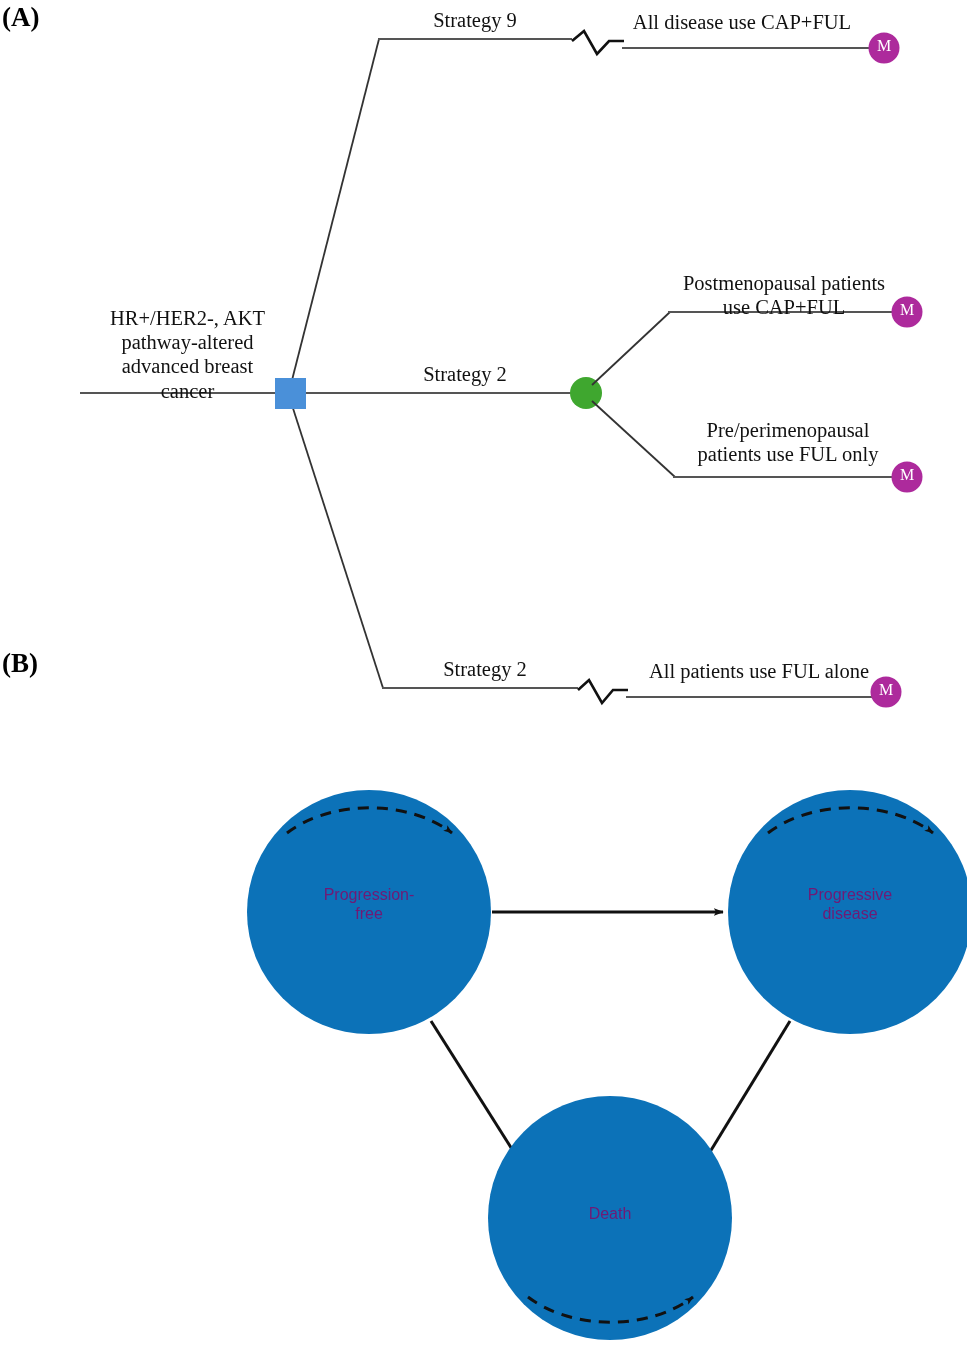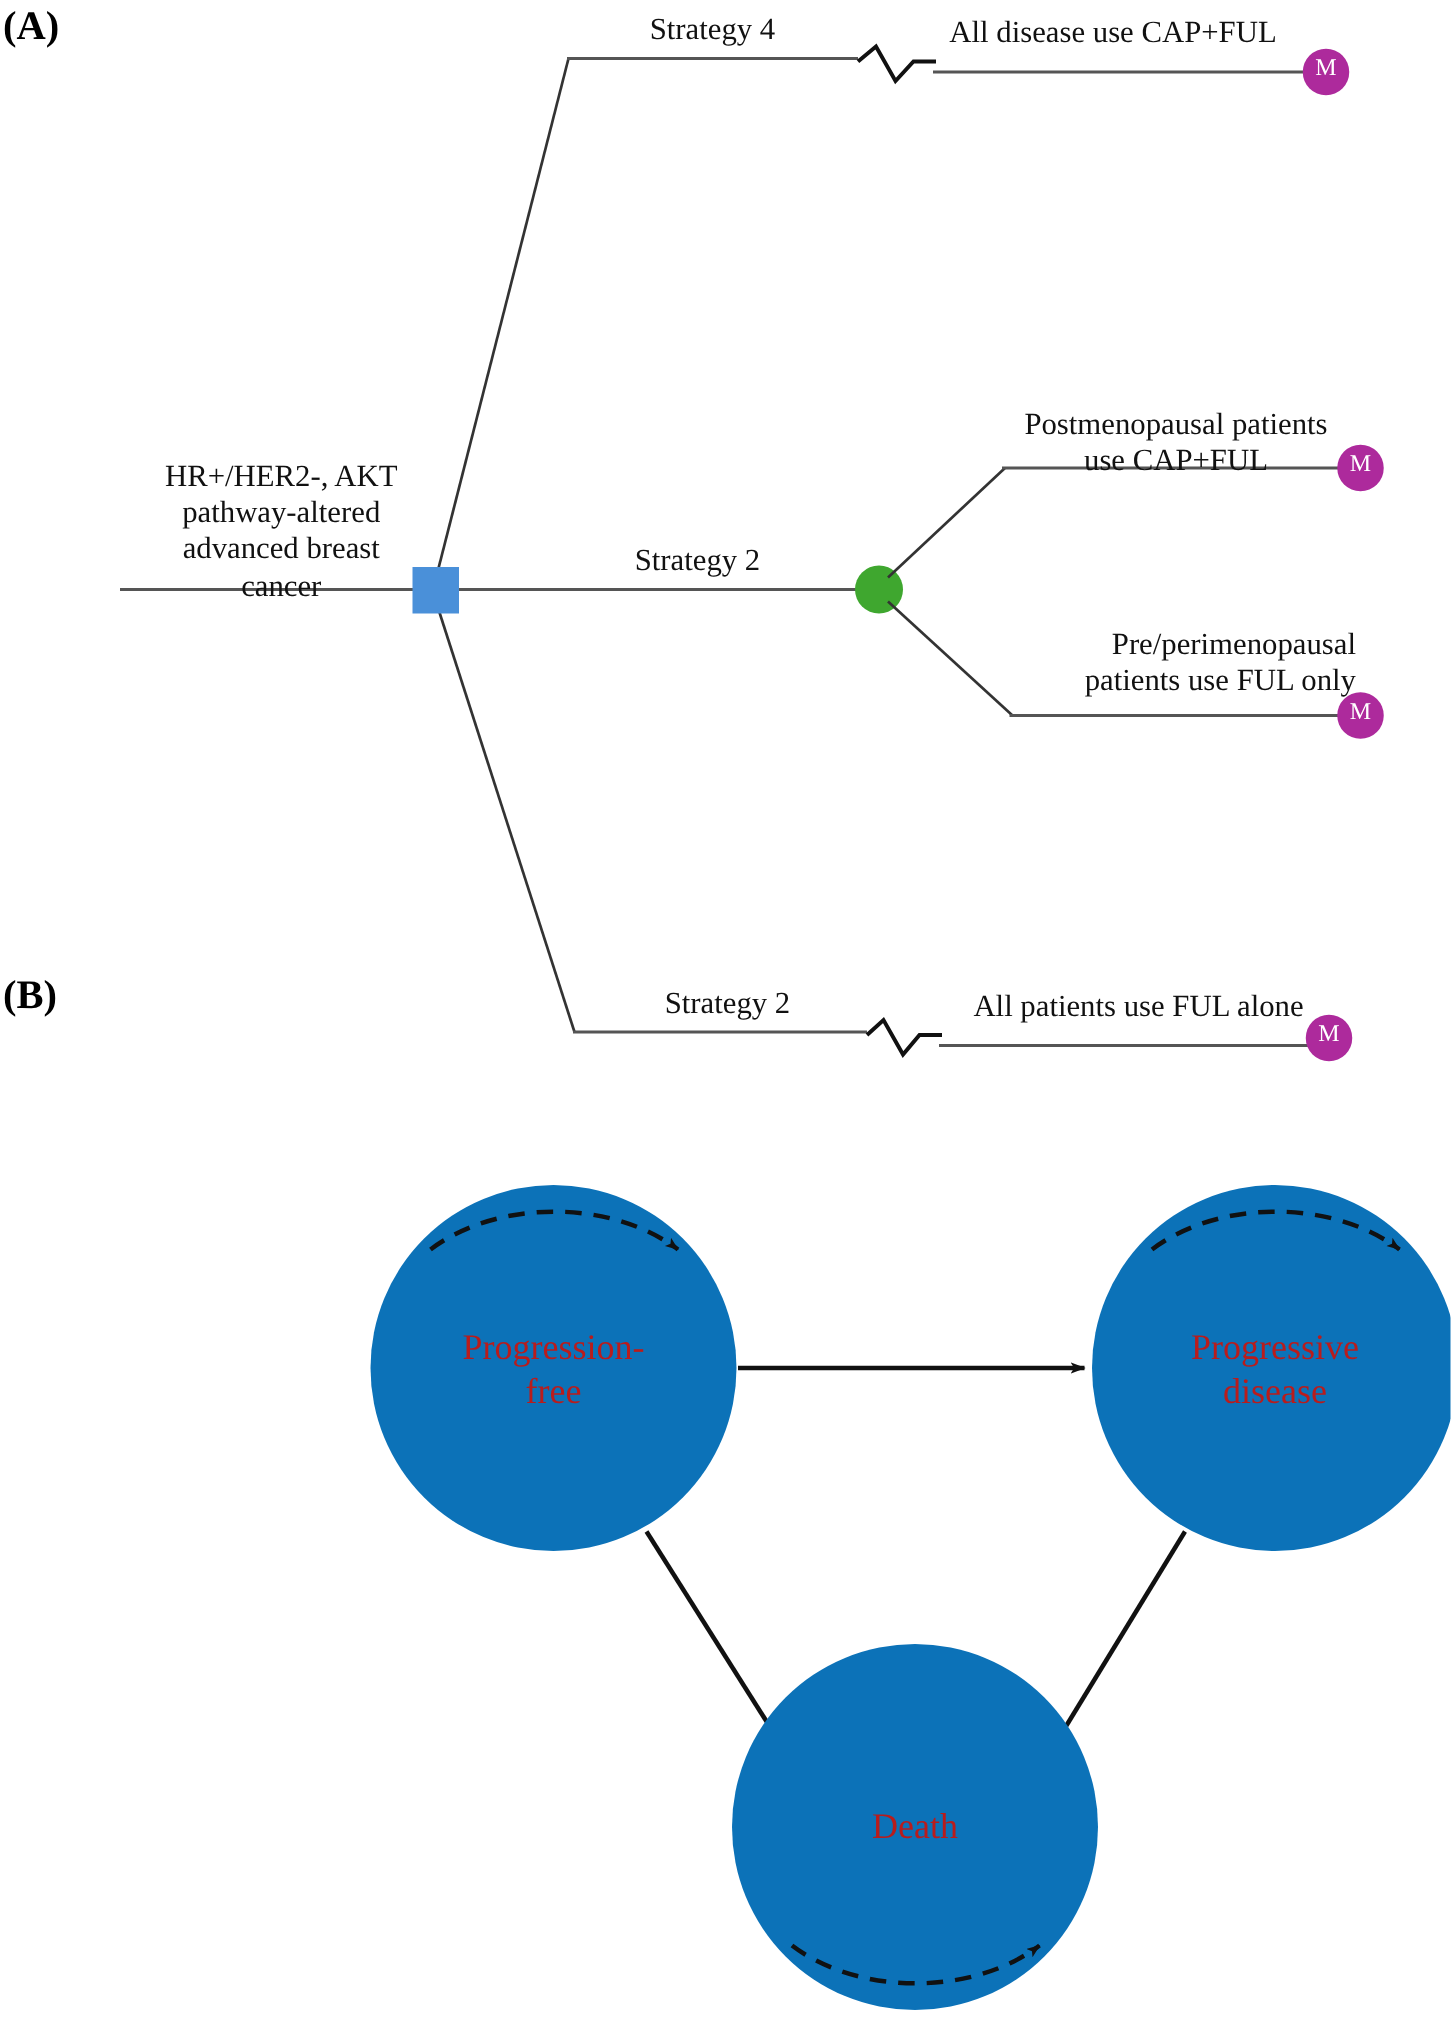--- a/index.html
+++ b/index.html
@@ -37,23 +37,23 @@
     font-family: "Liberation Serif", "DejaVu Serif", serif;
     font-size: 20.5px;
     color: #111111;
     text-align: center;
     line-height: 1.18;
     white-space: pre-line;
   }
 
   .state-label {
     position: absolute;
-    font-family: Liberation Serif, serif;
-    font-size: 24px;
-    color: #b91c1c;
+    font-family: Liberation Sans, sans-serif;
+    font-size: 16px;
+    color: #701a75;
     text-align: center;
     line-height: 1.2;
     white-space: pre-line;
     pointer-events: none;
   }
 
   .node-letter {
     position: absolute;
     font-family: "Liberation Serif", "DejaVu Serif", serif;
     font-size: 16px;
@@ -126,27 +126,27 @@
 </svg>
 
 <div class="panel-label" id="panel-a-label">(A)</div>
 <div class="panel-label" id="panel-b-label">(B)</div>
 
 <div class="tree-text" style="left:80px; top:278px; width:215px;margin-top:28px;">HR+/HER2-, AKT
 pathway-altered
 advanced breast
 cancer</div>
 
-<div class="tree-text" style="left:400px; top:8px; width:150px;">Strategy 4</div>
+<div class="tree-text" style="left:400px; top:8px; width:150px;">Strategy 9</div>
 <div class="tree-text" style="left:612px; top:10px; width:260px;">All disease use CAP+FUL</div>
 
 <div class="tree-text" style="left:390px; top:362px; width:150px;">Strategy 2</div>
 <div class="tree-text" style="left:668px; top:253px; width:232px;margin-top:18px;">Postmenopausal patients
 use CAP+FUL</div>
-<div class="tree-text" style="left:672px; top:418px; width:232px;text-align:right;">Pre/perimenopausal
+<div class="tree-text" style="left:672px; top:418px; width:232px;">Pre/perimenopausal
 patients use FUL only</div>
 
 <div class="tree-text" style="left:410px; top:657px; width:150px;">Strategy 2</div>
 <div class="tree-text" style="left:628px; top:659px; width:262px;">All patients use FUL alone</div>
 
 <div class="node-letter" style="left:869px; top:37px; width:30px;">M</div>
 <div class="node-letter" style="left:892px; top:301px; width:30px;">M</div>
 <div class="node-letter" style="left:892px; top:466px; width:30px;">M</div>
 <div class="node-letter" style="left:871px; top:681px; width:30px;">M</div>
 

